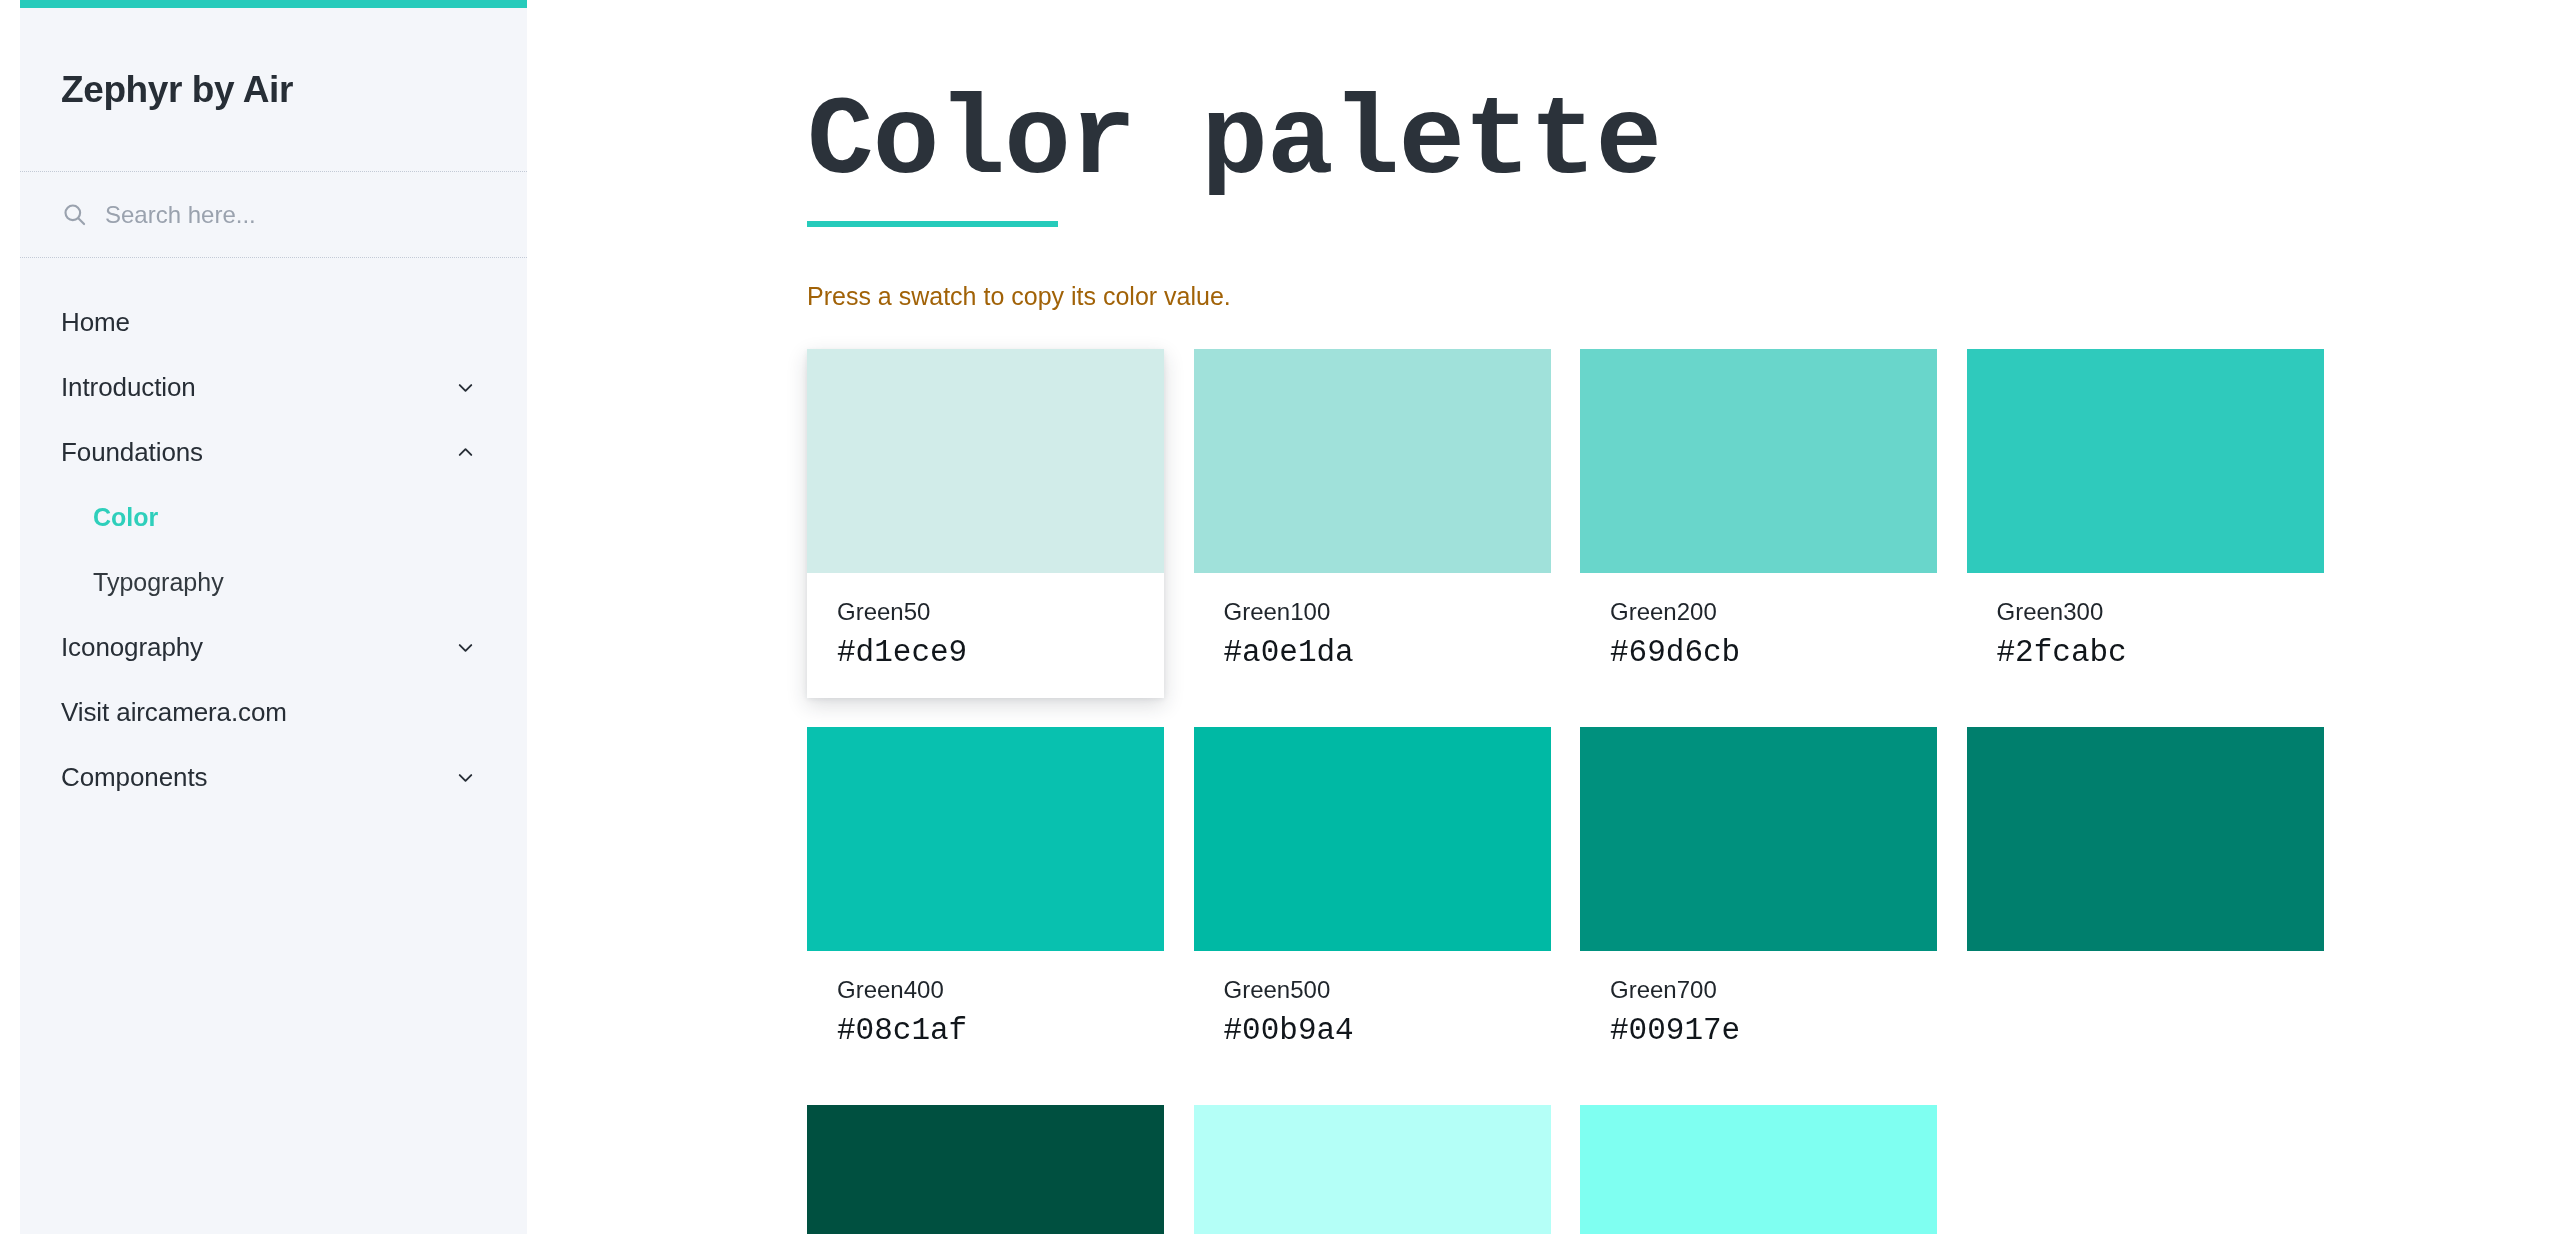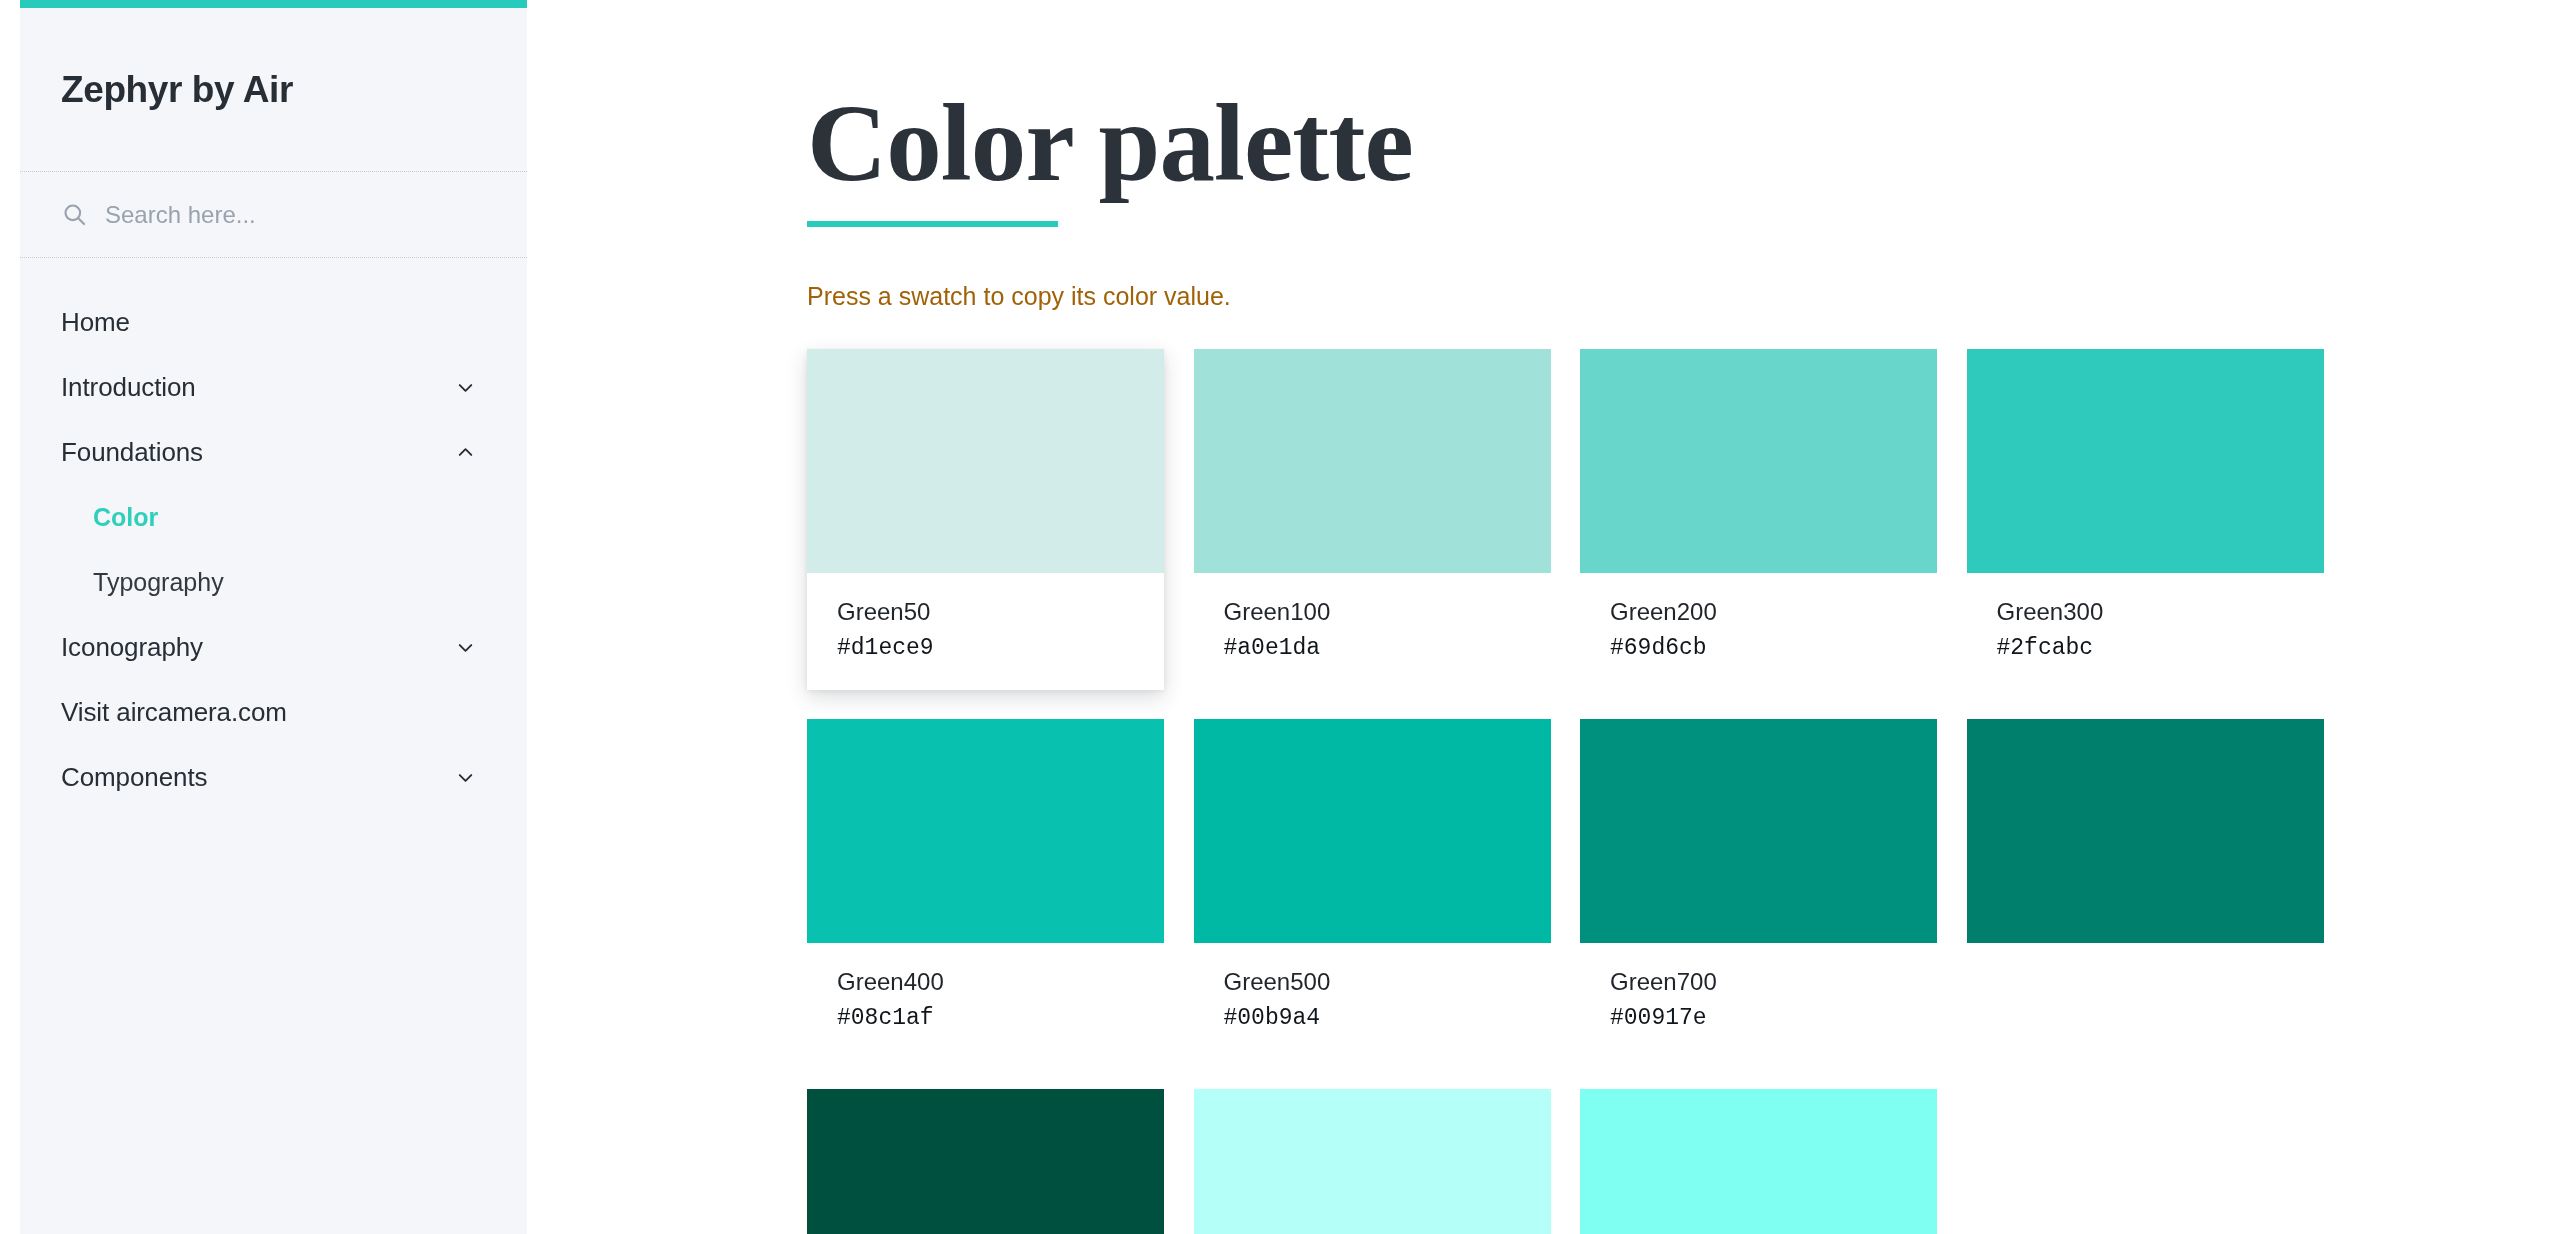--- a/index.html
+++ b/index.html
@@ -136,21 +136,21 @@
     flex: 1;
     height: 1234px;
     background: #ffffff;
     overflow: hidden;
     padding-left: 280px;
     padding-right: 107px;
   }
 
   .page-title {
     margin-top: 86px;
-    font-family: Liberation Serif, serif;
+    font-family: Liberation Mono, monospace;
     font-size: 111px;
     line-height: 1.02;
     font-weight: 700;
     color: #2b323a;
     letter-spacing: -0.9px;
     white-space: nowrap;
   }
 
   .title-rule {
     margin-top: 21.5px;
@@ -197,21 +197,21 @@
   .swatch-name {
     font-family: "Liberation Sans", sans-serif;
     font-size: 24px;
     color: #1f252b;
     line-height: 1.0;
     white-space: nowrap;
   }
   .swatch-hex {
     margin-top: 12.5px;
     font-family: "Liberation Mono", monospace;
-    font-size: 23px;
+    font-size: 31px;
     color: #11161b;
     line-height: 1.0;
     white-space: nowrap;
   }
 </style>
 </head>
 <body>
 
 <div id="app">
 

